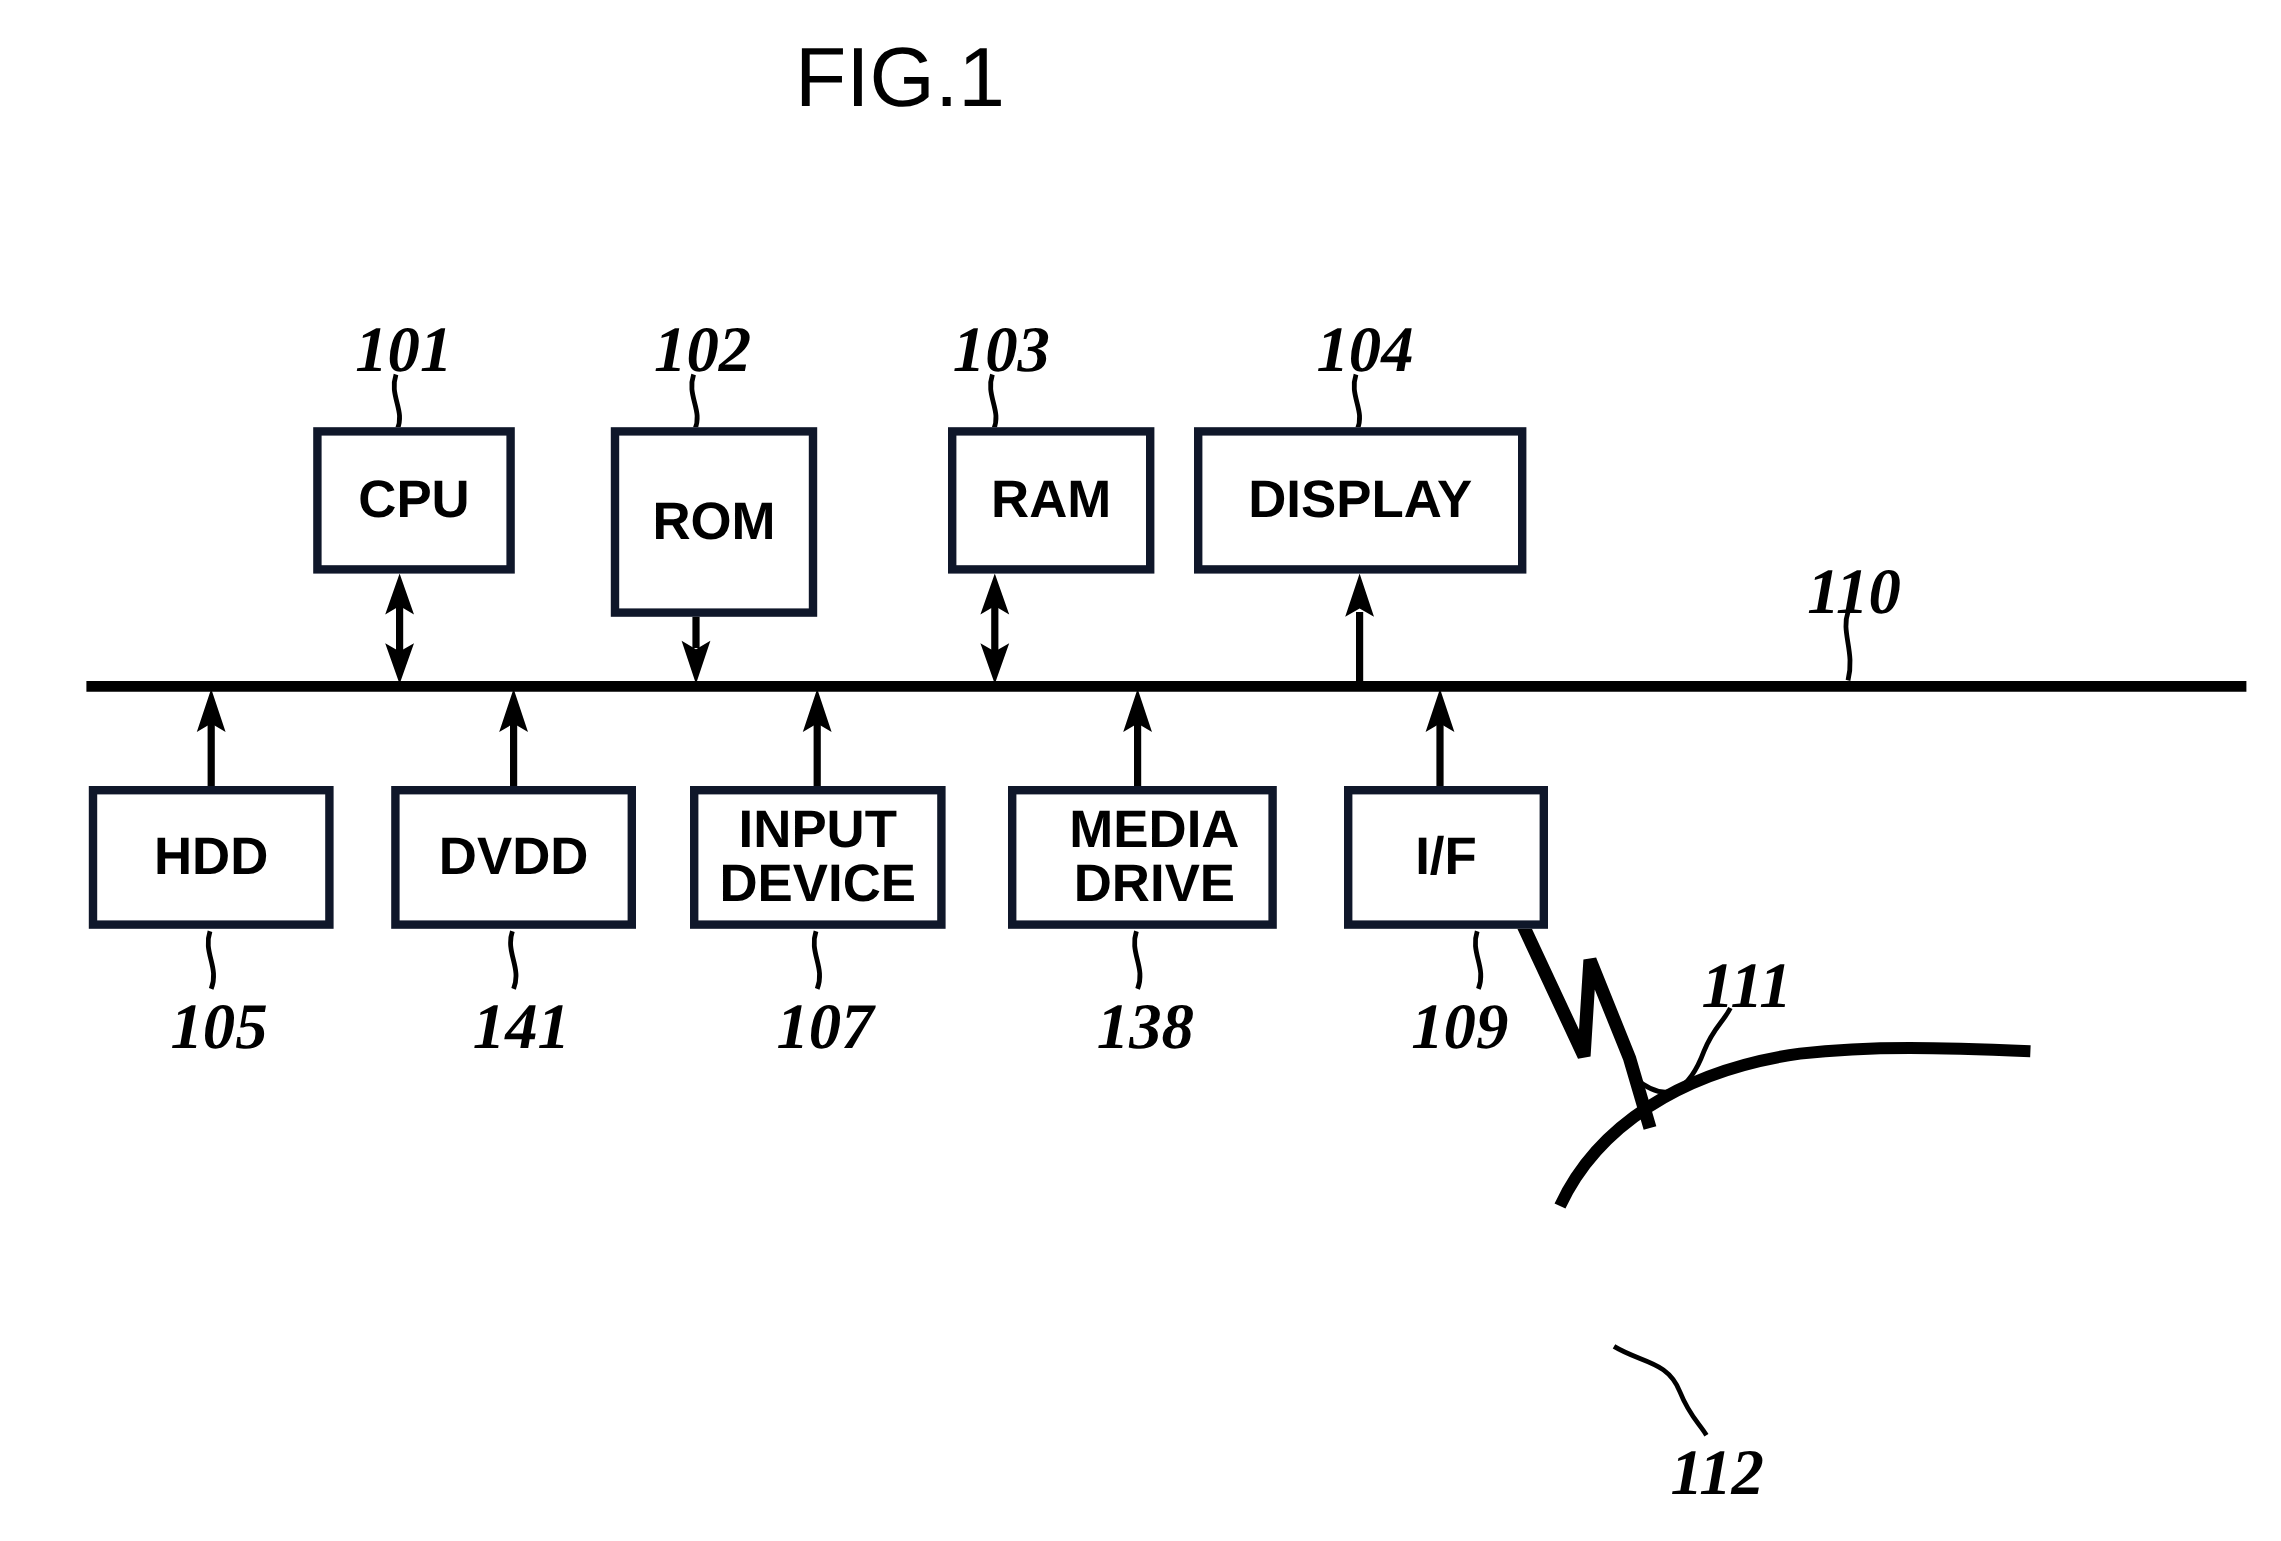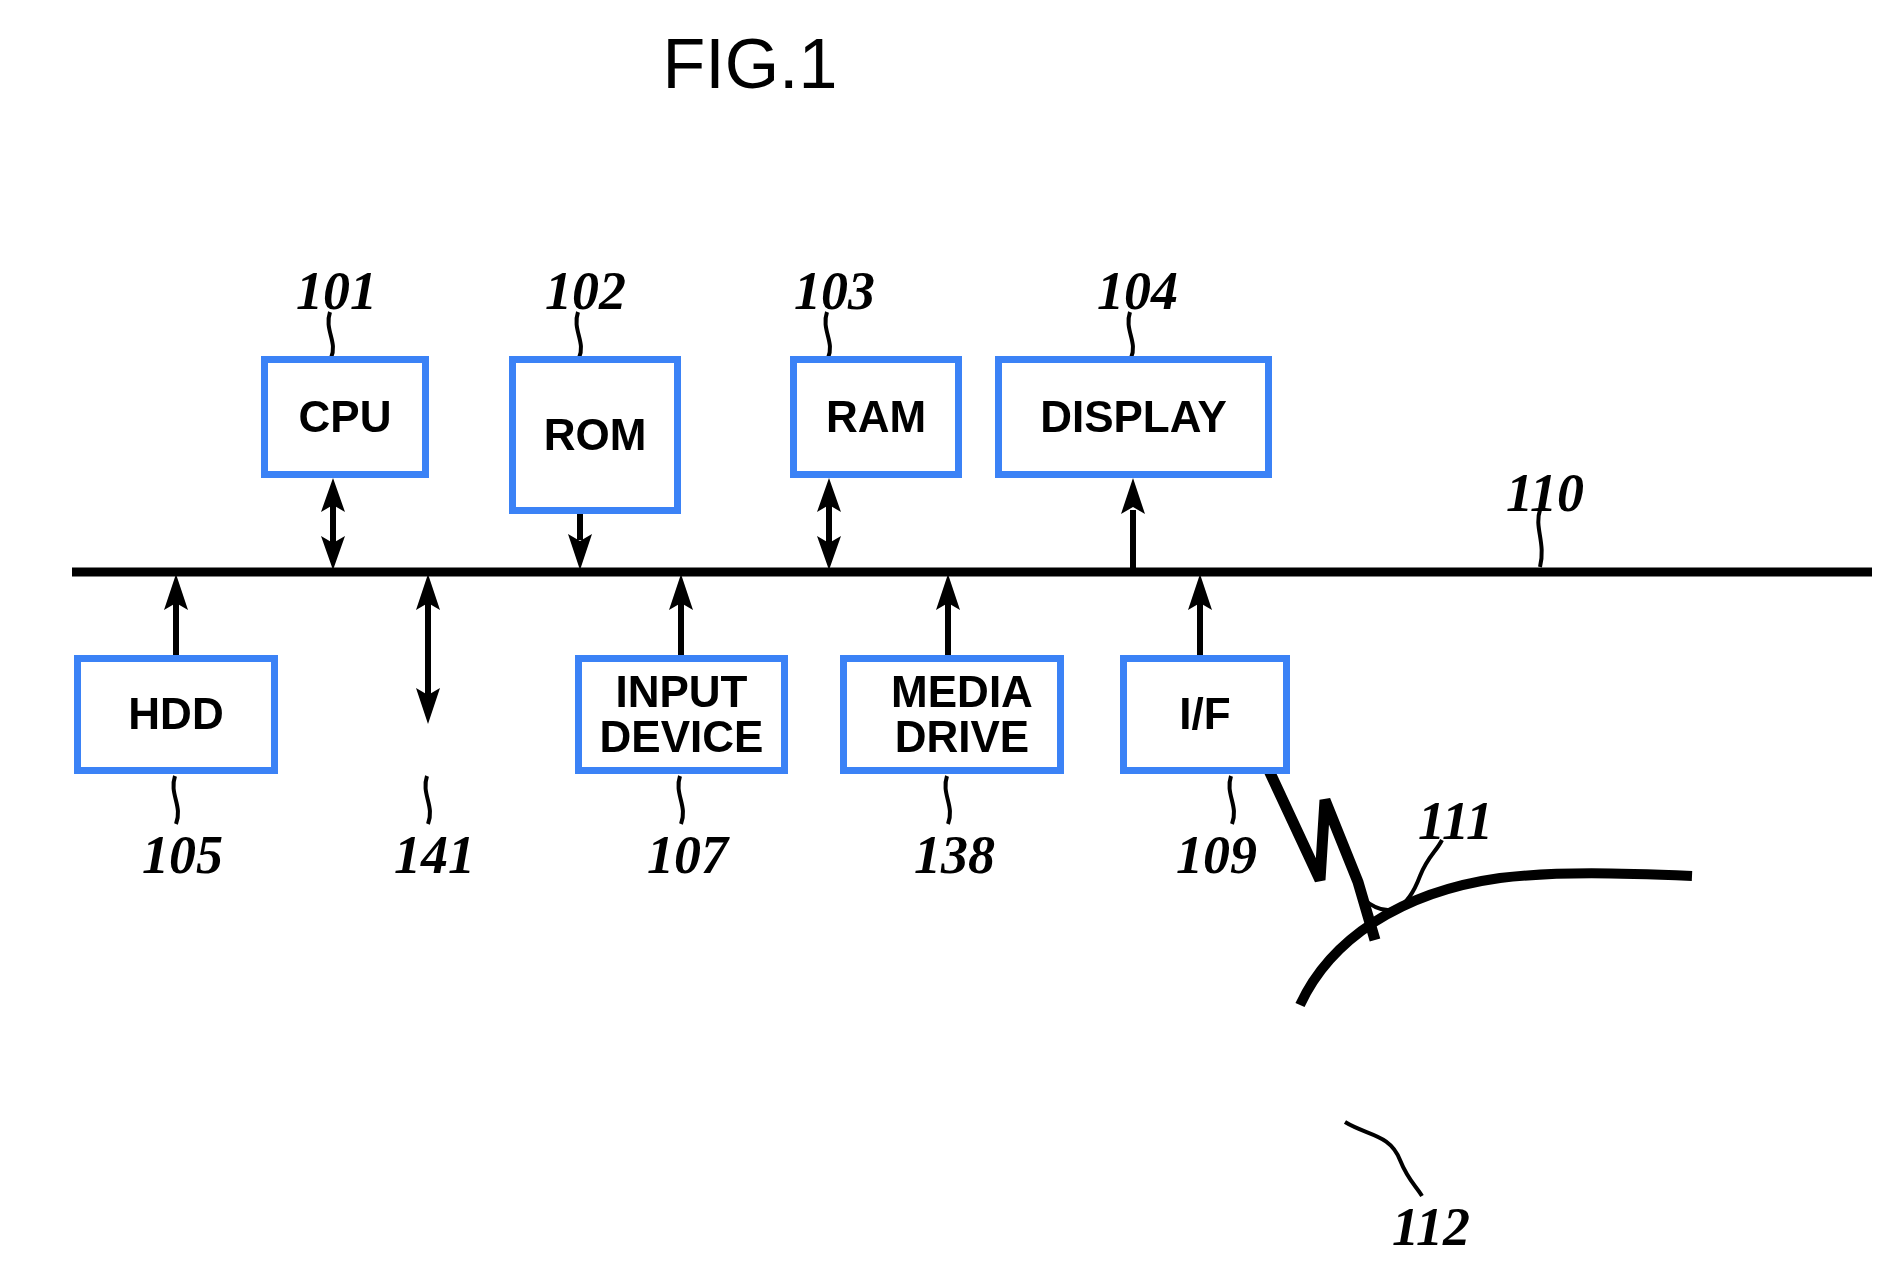--- a/index.html
+++ b/index.html
@@ -33,21 +33,21 @@
     font-family: "Liberation Sans", sans-serif;
     font-weight: normal;
     font-size: 70px;
     letter-spacing: 0px;
     color: #000000;
   }
   
   .block {
     position: absolute;
     box-sizing: border-box;
-    border: 7px solid #3b82f6;
+    border: 7px solid #0f172a;
     background: #ffffff;
     display: flex;
     align-items: center;
     justify-content: center;
     color: #000000;
   }
   .block-label {
     font-family: "Liberation Sans", sans-serif;
     font-weight: bold;
     font-size: 44px;
@@ -173,20 +173,23 @@
   </div>
 
   <div class="block" style="left:995px; top:356px; width:277px; height:122px;">
     <span class="block-label">DISPLAY</span>
   </div>
 
   <div class="block" style="left:74px; top:655px; width:204px; height:119px;">
     <span class="block-label">HDD</span>
   </div>
 
+  <div class="block" style="left:326px; top:655px; width:204px; height:119px;">
+    <span class="block-label">DVDD</span>
+  </div>
 
   <div class="block" style="left:575px; top:655px; width:213px; height:119px;">
     <span class="block-label">INPUT
 DEVICE</span>
   </div>
 
   <div class="block" style="left:840px; top:655px; width:224px; height:119px;padding-left:20px;">
     <span class="block-label">MEDIA
 DRIVE</span>
   </div>

